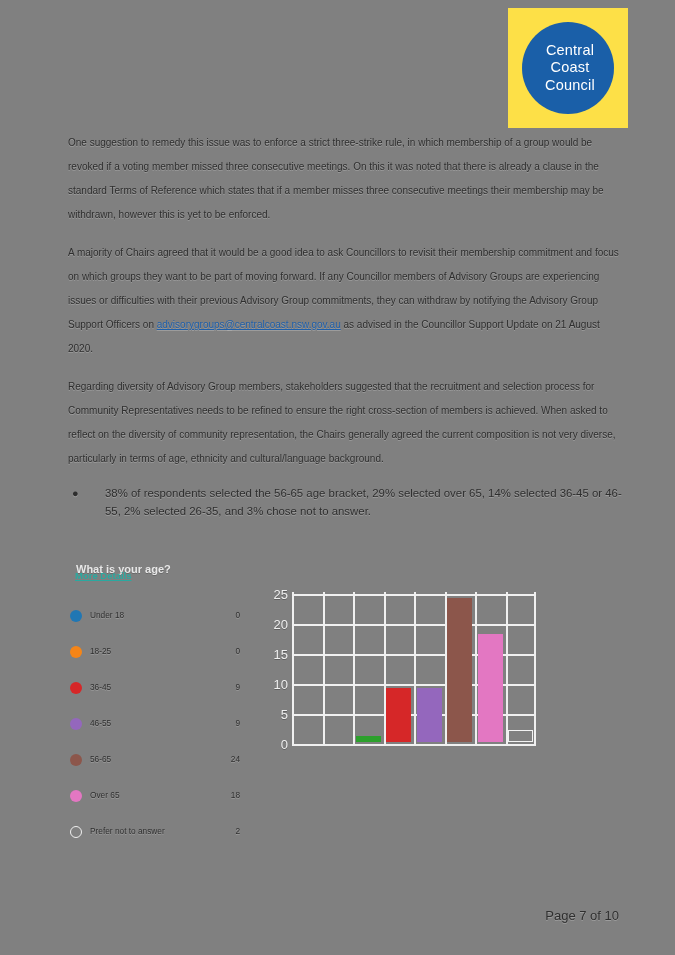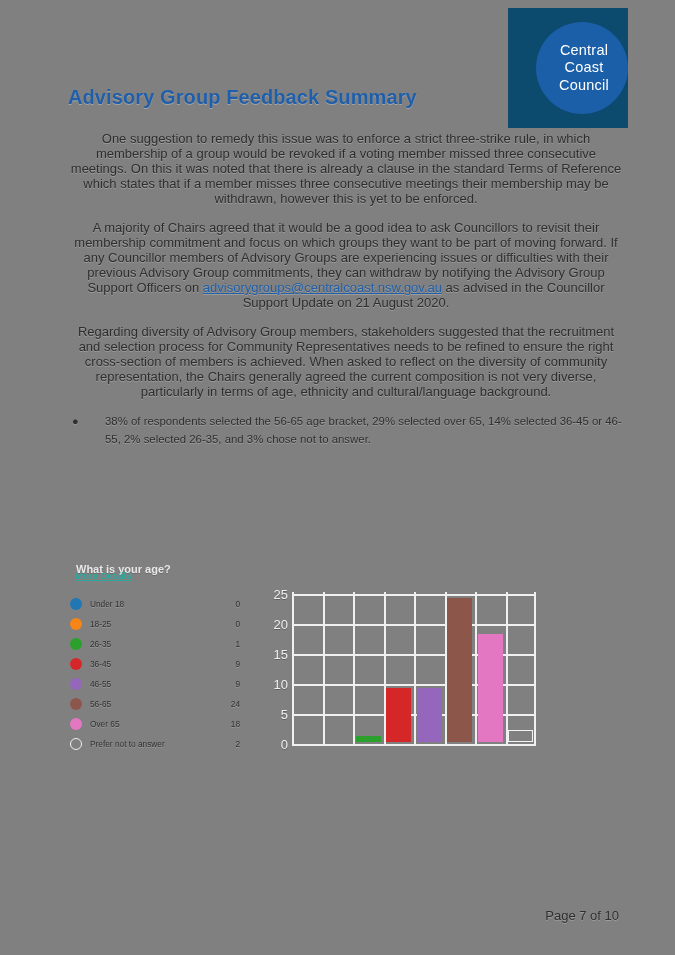--- a/index.html
+++ b/index.html
@@ -23,24 +23,24 @@
     background: #808080;
   }
 
   
   .logo-box {
     position: absolute;
     left: 508px;
     top: 8px;
     width: 120px;
     height: 120px;
-    background: #0c4a6e;
+    background: #fde047;
     display: flex;
     align-items: center;
-    justify-content: flex-end;
+    justify-content: center;
   }
   .logo-circle {
     width: 92px;
     height: 92px;
     border-radius: 50%;
     background: #1a5fa8;
     color: #ffffff;
     display: flex;
     flex-direction: column;
     align-items: center;
@@ -72,25 +72,25 @@
 
   
   .body-col {
     position: absolute;
     left: 68px;
     top: 131px;
     width: 556px;
   }
   p.para {
     margin: 0 0 14px 0;
-    font-size: 13px;
-    line-height: 15px;
+    font-size: 10px;
+    line-height: 24px;
     color: #2e2e2e;
     text-shadow: 0 1px 0 rgba(255,255,255,0.22);
-    text-align: center;
+    text-align: left;
   }
   a.maillink {
     color: #1f5fa9;
     word-break: break-all;
   }
   ul.bullets {
     margin: 0;
     padding: 0 0 0 0;
     list-style: none;
   }
@@ -143,21 +143,21 @@
   .legend {
     position: absolute;
     left: 0px;
     top: 42px;
     width: 172px;
   }
   .legend-row {
     position: relative;
     height: 20px;
     display: flex;
-    align-items: center;
+    margin-top: 16px;
   }
   .swatch {
     width: 12px;
     height: 12px;
     border-radius: 50%;
     flex: 0 0 auto;
     margin-left: 2px;
   }
   .swatch.hollow {
     background: transparent !important;
@@ -256,21 +256,20 @@
 <div class="page">
 
   <div class="logo-box">
     <div class="logo-circle">
       <span class="logo-line">Central</span>
       <span class="logo-line">Coast</span>
       <span class="logo-line">Council</span>
     </div>
   </div>
 
-  <div class="doc-title">Advisory Group Feedback Summary</div>
 
   <div class="body-col">
     <p class="para">One suggestion to remedy this issue was to enforce a strict three-strike rule, in which membership of a group would be revoked if a voting member missed three consecutive meetings. On this it was noted that there is already a clause in the standard Terms of Reference which states that if a member misses three consecutive meetings their membership may be withdrawn, however this is yet to be enforced.</p>
 
     <p class="para"><span>A majority of Chairs agreed that it would be a good idea to ask Councillors to revisit their membership commitment and focus on which groups they want to be part of moving forward. If any Councillor members of Advisory Groups are experiencing issues or difficulties with their previous Advisory Group commitments, they can withdraw by notifying the Advisory Group Support Officers on </span><a class="maillink" href="#">advisorygroups@centralcoast.nsw.gov.au</a><span> as advised in the Councillor Support Update on 21 August 2020.</span></p>
 
     <p class="para">Regarding diversity of Advisory Group members, stakeholders suggested that the recruitment and selection process for Community Representatives needs to be refined to ensure the right cross-section of members is achieved. When asked to reflect on the diversity of community representation, the Chairs generally agreed the current composition is not very diverse, particularly in terms of age, ethnicity and cultural/language background.</p>
 
 
     <ul class="bullets">
@@ -288,25 +287,20 @@
     <div class="legend" id="legend">
         <div class="legend-row">
           <span class="swatch" style="background: rgb(32, 119, 180);"></span>
           <span class="legend-label">Under 18</span>
           <span class="legend-value">0</span>
         </div>
         <div class="legend-row">
           <span class="swatch" style="background: rgb(245, 133, 24);"></span>
           <span class="legend-label">18-25</span>
           <span class="legend-value">0</span>
-        </div>
-        <div class="legend-row">
-          <span class="swatch" style="background: rgb(44, 160, 44);"></span>
-          <span class="legend-label">26-35</span>
-          <span class="legend-value">1</span>
         </div>
         <div class="legend-row">
           <span class="swatch" style="background: rgb(214, 39, 40);"></span>
           <span class="legend-label">36-45</span>
           <span class="legend-value">9</span>
         </div>
         <div class="legend-row">
           <span class="swatch" style="background: rgb(148, 103, 189);"></span>
           <span class="legend-label">46-55</span>
           <span class="legend-value">9</span>

